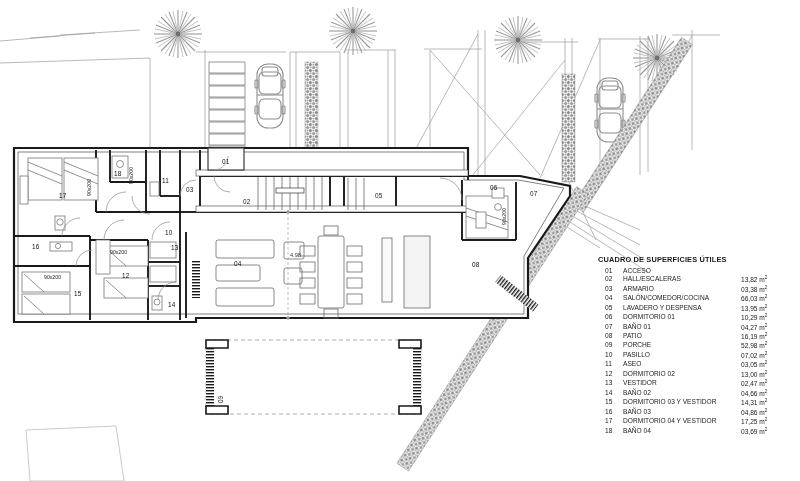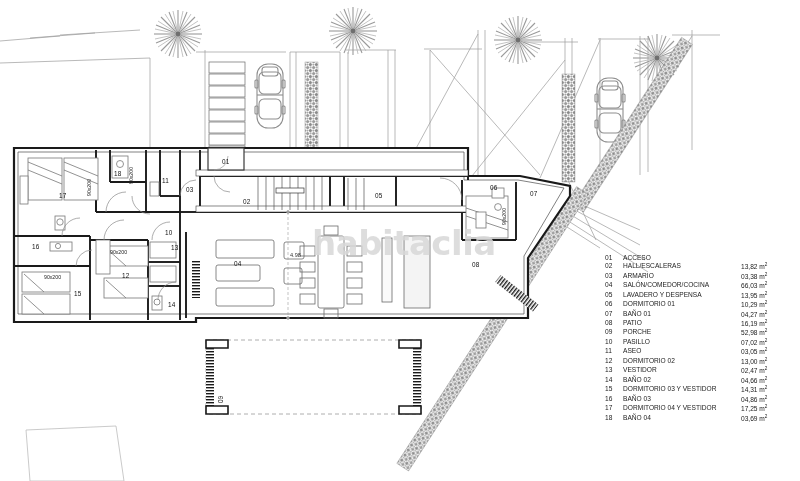--- a/index.html
+++ b/index.html
@@ -437,21 +437,20 @@
       <line x1="288" y1="212" x2="288" y2="318" stroke-dasharray="3,2"></line>
       <circle cx="288" cy="212" r="1.4" fill="#9a9a9a"></circle>
       <circle cx="288" cy="318" r="1.4" fill="#9a9a9a"></circle>
     </g>
 
     <g stroke="#bdbdbd" stroke-width="0.8" fill="none">
       <path d="M26,430 L116,426 L124,481 L30,481 Z"></path>
     </g>
   </svg>
 
-  <div id="watermark">habitaclia</div>
 
   <div class="rnum" style="left:222px; top:158px;">01</div>
   <div class="rnum" style="left:243px; top:198px;">02</div>
   <div class="rnum" style="left:186px; top:186px;">03</div>
   <div class="rnum" style="left:234px; top:260px;">04</div>
   <div class="rnum" style="left:375px; top:192px;">05</div>
   <div class="rnum" style="left:490px; top:184px;">06</div>
   <div class="rnum" style="left:530px; top:190px;">07</div>
   <div class="rnum" style="left:472px; top:261px;">08</div>
   <div class="rnum vert" style="left:217px; top:403px;">09</div>
@@ -467,20 +466,21 @@
 
   <div class="bedlbl vert" style="left:86px;  top:196px;">90x200</div>
   <div class="bedlbl" style="left:44px;  top:274px;">90x200</div>
   <div class="bedlbl" style="left:110px; top:249px;">90x200</div>
   <div class="bedlbl vert" style="left:501px; top:225px;">90x200</div>
   <div class="bedlbl vert" style="left:128px; top:184px;">90x200</div>
 
   <div class="dimlbl" style="left:290px; top:252px;">4.98</div>
 
   <div id="legend">
+    <div class="legend-title">CUADRO DE SUPERFICIES ÚTILES</div>
     <table>
       <tbody id="legend-body">
           <tr>
             <td class="num">01</td>
             <td class="lbl">ACCESO</td>
             <td class="area"></td>
           </tr>
           <tr>
             <td class="num">02</td>
             <td class="lbl">HALL/ESCALERAS</td>

